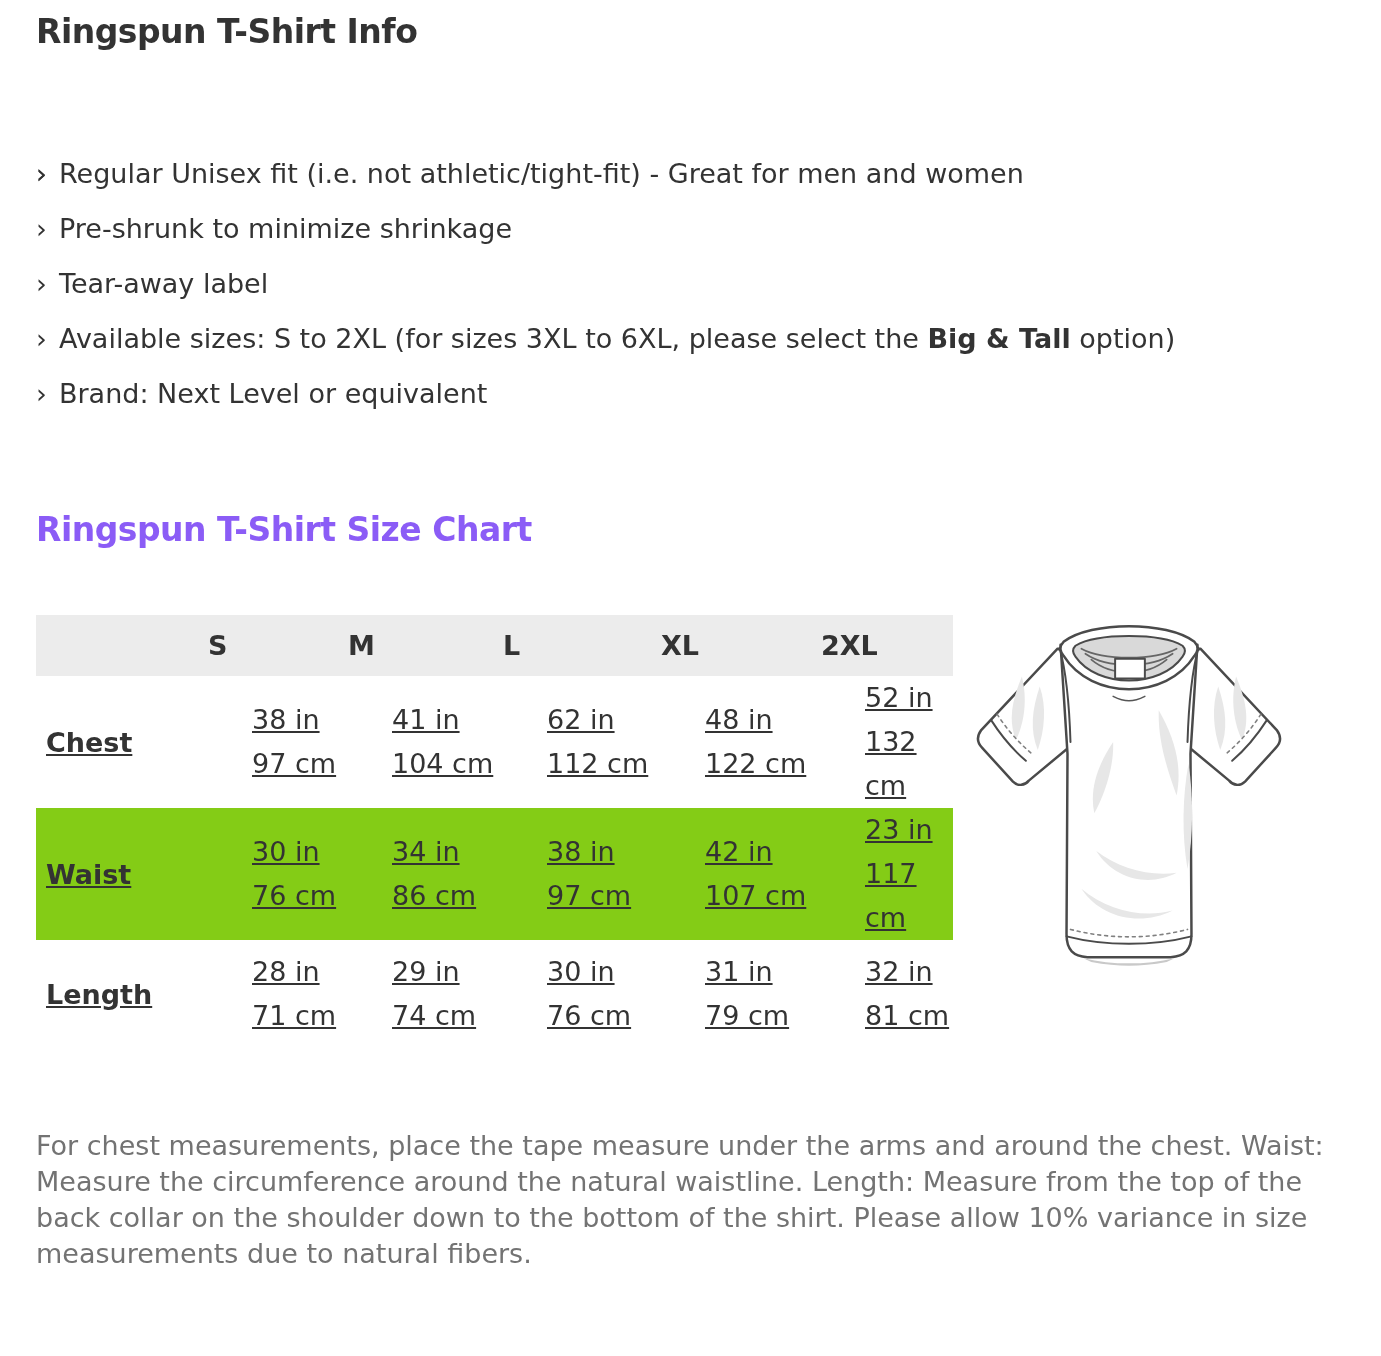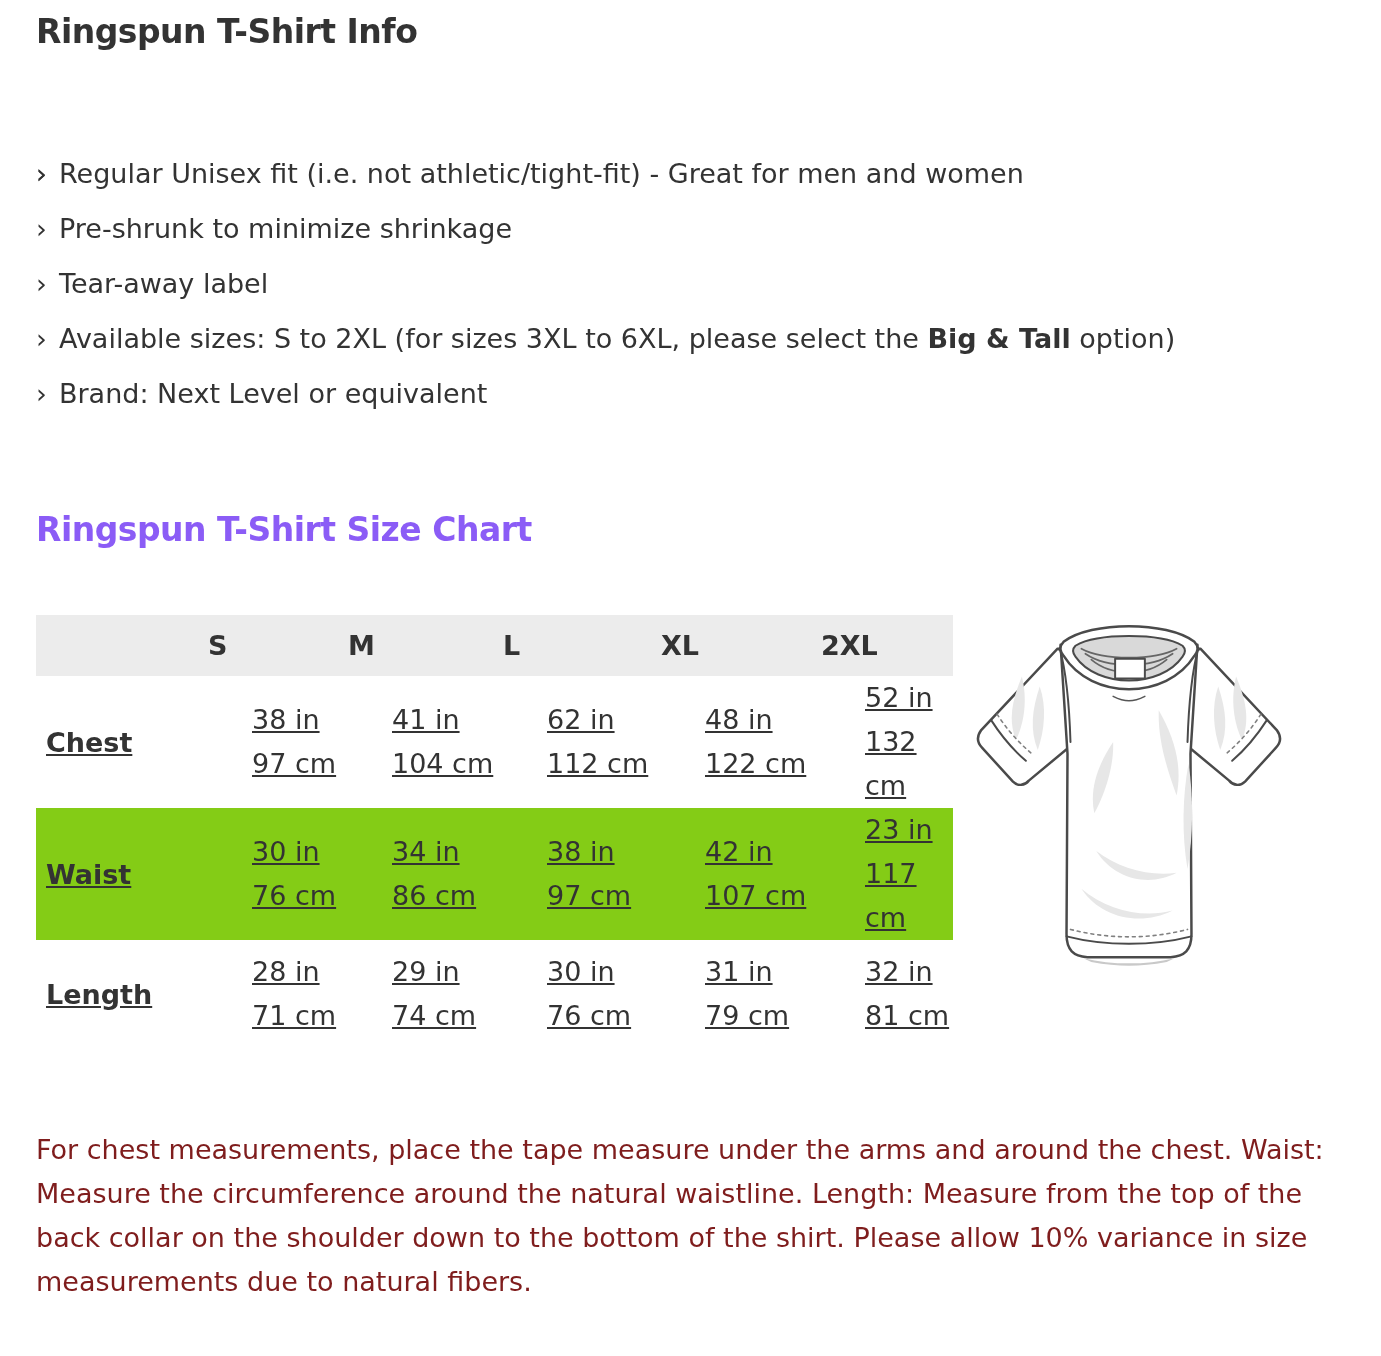--- a/index.html
+++ b/index.html
@@ -77,24 +77,24 @@
   table.size-chart tbody th {
     font-weight: bold;
     padding-left: 10px;
   }
   table.size-chart td .line { line-height: 44px; margin-left: 44px; }
 
   .shirt-figure { margin-left: 10px; margin-top: 0; flex: none; }
 
   p.note {
     font-size: 27px;
-    line-height: 44px;
+    line-height: 36px;
     margin: 80px 0 0 0;
     max-width: 1320px;
-    color: #7f1d1d;
+    color: #737373;
   }
 </style>
 </head>
 <body>
 
 <div class="container">
 
   <h1 class="page-title">Ringspun T-Shirt Info</h1>
 
   <ul class="features">

